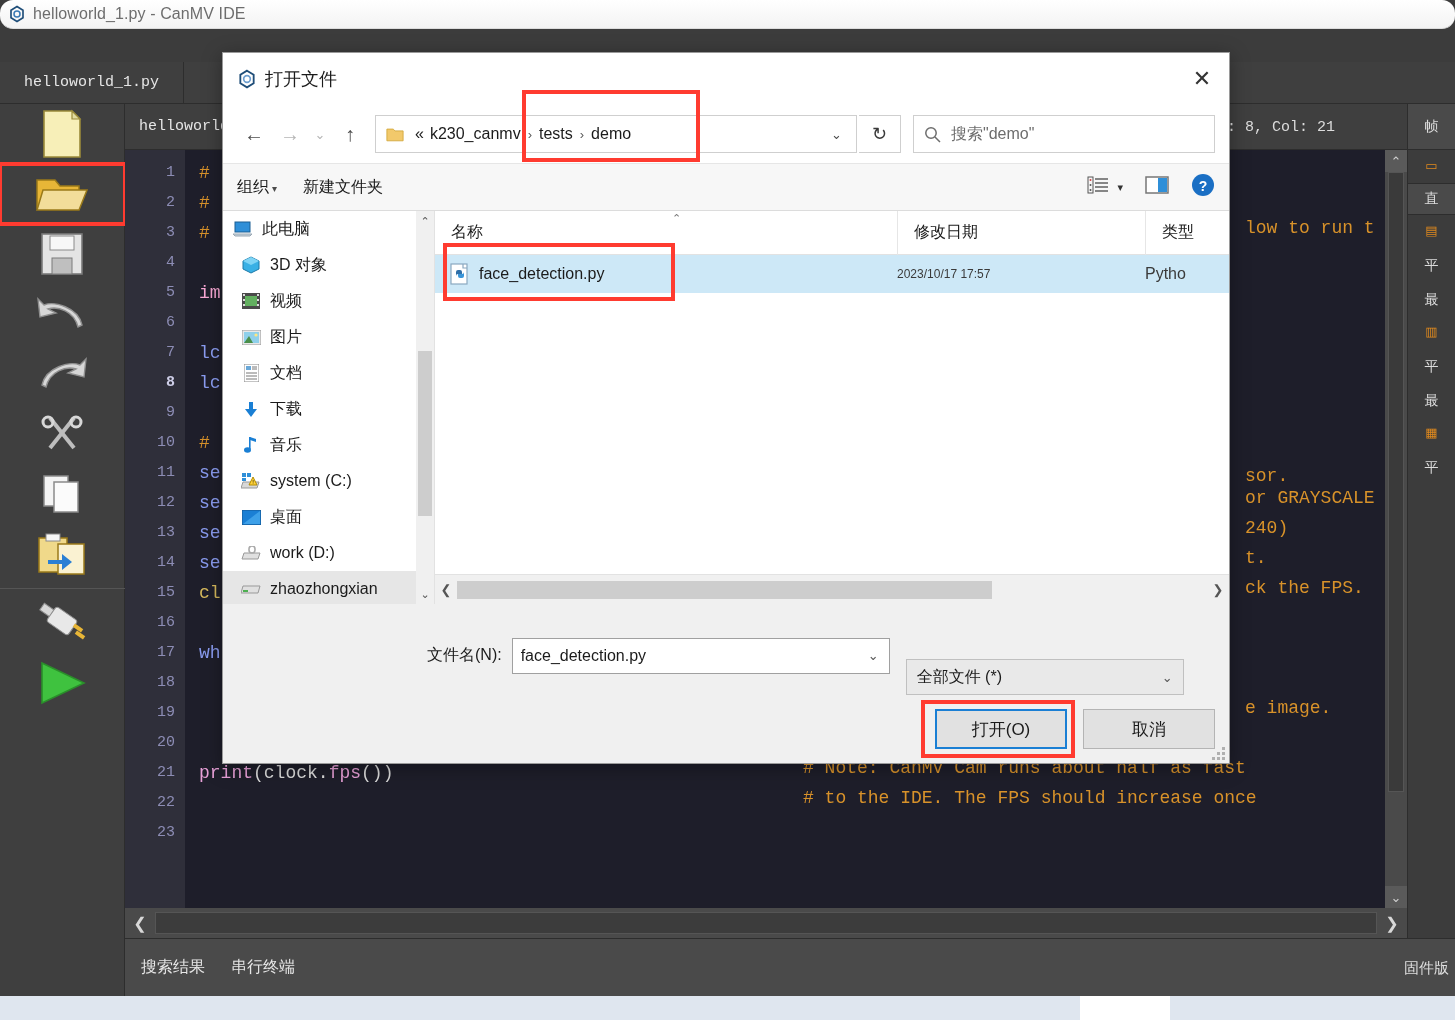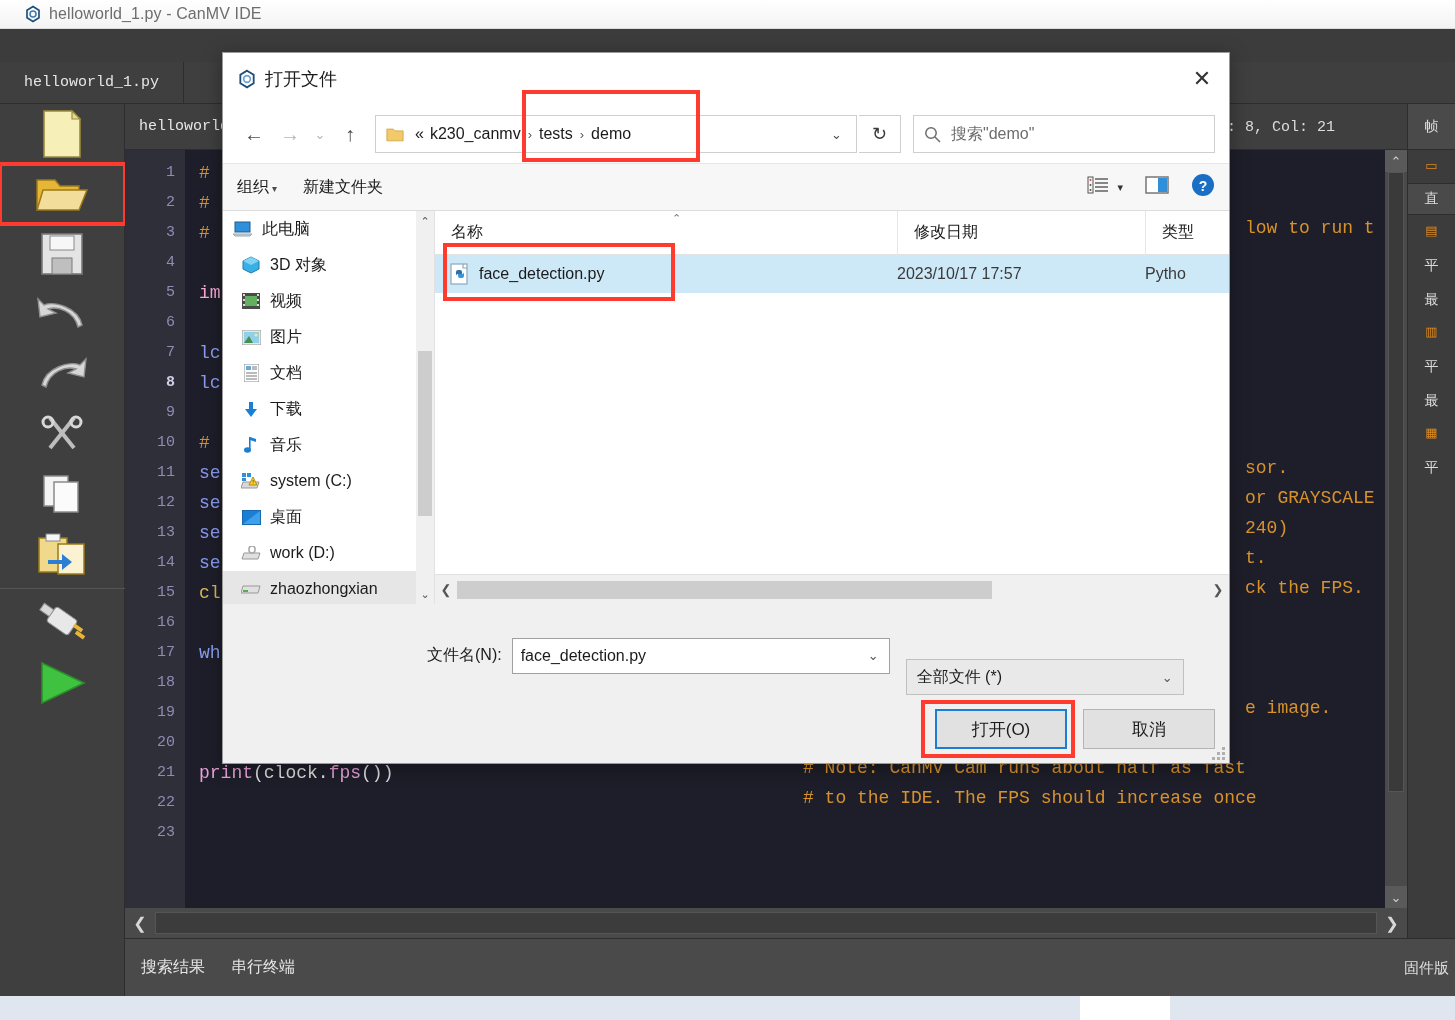--- a/index.html
+++ b/index.html
@@ -11,21 +11,21 @@
   }
 
   
   #ide { position: absolute; inset: 0; background: #3c3c3c; }
 
   
   #win-titlebar {
     position: absolute; left: 0; top: 0; width: 1455px; height: 29px;
     background: linear-gradient(#ffffff, #f3f3f3);
     border-bottom: 1px solid #dcdcdc;
-    display: flex; align-items: center; padding-left: 24px;
+    display: flex; align-items: center; padding-left: 8px; border-radius: 13px;
   }
   #win-titlebar .app-ico { width: 18px; height: 18px; margin-right: 7px; }
   #win-title-text { font-size: 16px; color: #6d6d6d; letter-spacing: .1px; }
 
   
   #menubar {
     position: absolute; left: 0; top: 29px; width: 1455px; height: 33px;
     background: linear-gradient(#f5f5f5, #e4e4e4);
     border-bottom: 1px solid #cfcfcf;
     display: flex; align-items: center; padding-left: 12px; gap: 22px;
@@ -235,21 +235,21 @@
   #colheader .sortmark {
     position: absolute; left: 237px; top: 1px; font-size: 11px; color: #777;
   }
   #filelist { flex: 1; position: relative; background: #fff; }
   #filerow {
     height: 38px; display: flex; align-items: center; background: #cde8f7;
     position: relative;
   }
   #filerow .fi-ic { width: 22px; height: 22px; margin: 0 8px 0 14px; flex:0 0 auto;}
   #filerow .fname { font-size: 16px; color: #1b1b1b; }
-  #filerow .fdate { position: absolute; left: 462px; font-size: 16px; color: #3a3a3a; }
+  #filerow .fdate { position: absolute; left: 462px; font-size: 12px; color: #3a3a3a; }
   #filerow .ftype { position: absolute; left: 710px; font-size: 16px; color: #3a3a3a; }
   #file-hl {
     position: absolute; left: 8px; top: -12px; width: 232px; height: 58px;
     border: 4px solid #ff3b30; pointer-events: none; z-index: 5;
   }
   #file-hscroll {
     height: 30px; background: #f0f0f0; display: flex; align-items: center;
     border-top: 1px solid #e2e2e2;
   }
   #file-hscroll .arr { width: 22px; text-align:center; color:#555; font-size: 13px; }
@@ -407,21 +407,21 @@
           <div class="cl"><span class="c-com">#</span></div>
           <span class="c-com" style="position: absolute; left: 1060px; top: 68px; white-space: pre;">low to run t</span>
           <div class="cl"><span class="c-com">#</span></div>
           <div class="cl"></div>
           <div class="cl"><span class="c-kw">im</span></div>
           <div class="cl"></div>
           <div class="cl"><span class="c-id">lc</span></div>
           <div class="cl"><span class="c-id">lc</span></div>
           <div class="cl"></div>
           <div class="cl"><span class="c-com">#</span></div>
-          <span class="c-com" style="position: absolute; left: 1060px; top: 308px; white-space: pre; text-align: center;">sor.</span>
+          <span class="c-com" style="position: absolute; left: 1060px; top: 316px; white-space: pre; text-align: center;">sor.</span>
           <div class="cl"><span class="c-id">se</span></div>
           <span class="c-com" style="position: absolute; left: 1060px; top: 338px; white-space: pre;">or GRAYSCALE</span>
           <div class="cl"><span class="c-id">se</span></div>
           <span class="c-com" style="position: absolute; left: 1060px; top: 368px; white-space: pre;">240)</span>
           <div class="cl"><span class="c-id">se</span></div>
           <span class="c-com" style="position: absolute; left: 1060px; top: 398px; white-space: pre;">t.</span>
           <div class="cl"><span class="c-id">se</span></div>
           <span class="c-com" style="position: absolute; left: 1060px; top: 428px; white-space: pre;">ck the FPS.</span>
           <div class="cl"><span class="c-cl">cl</span></div>
           <div class="cl"></div>

